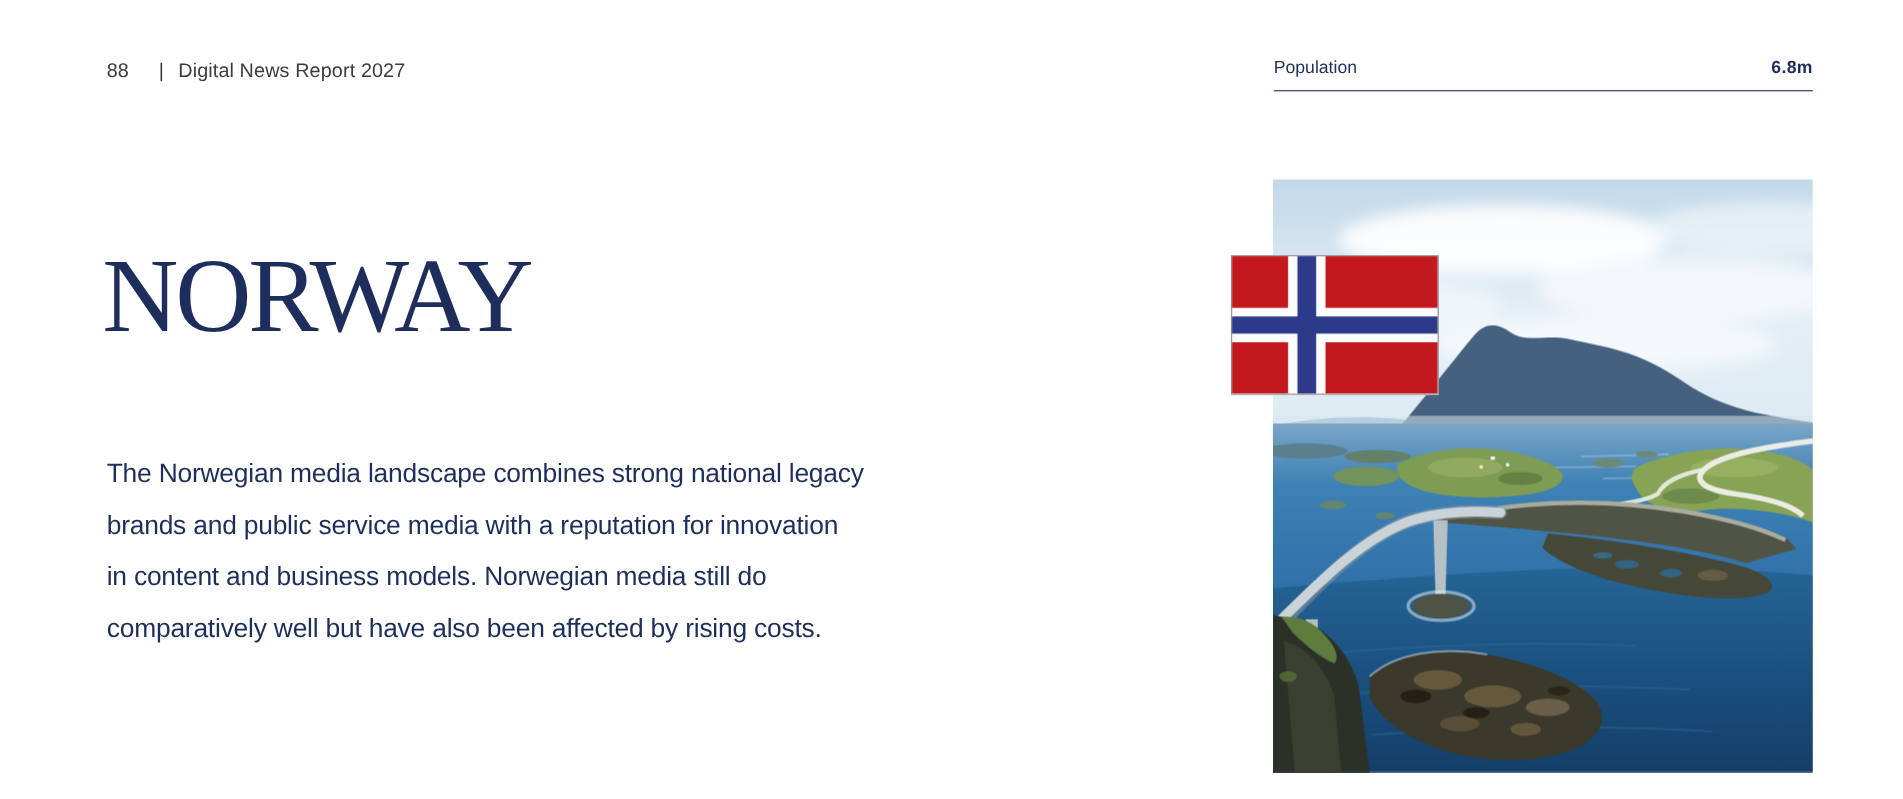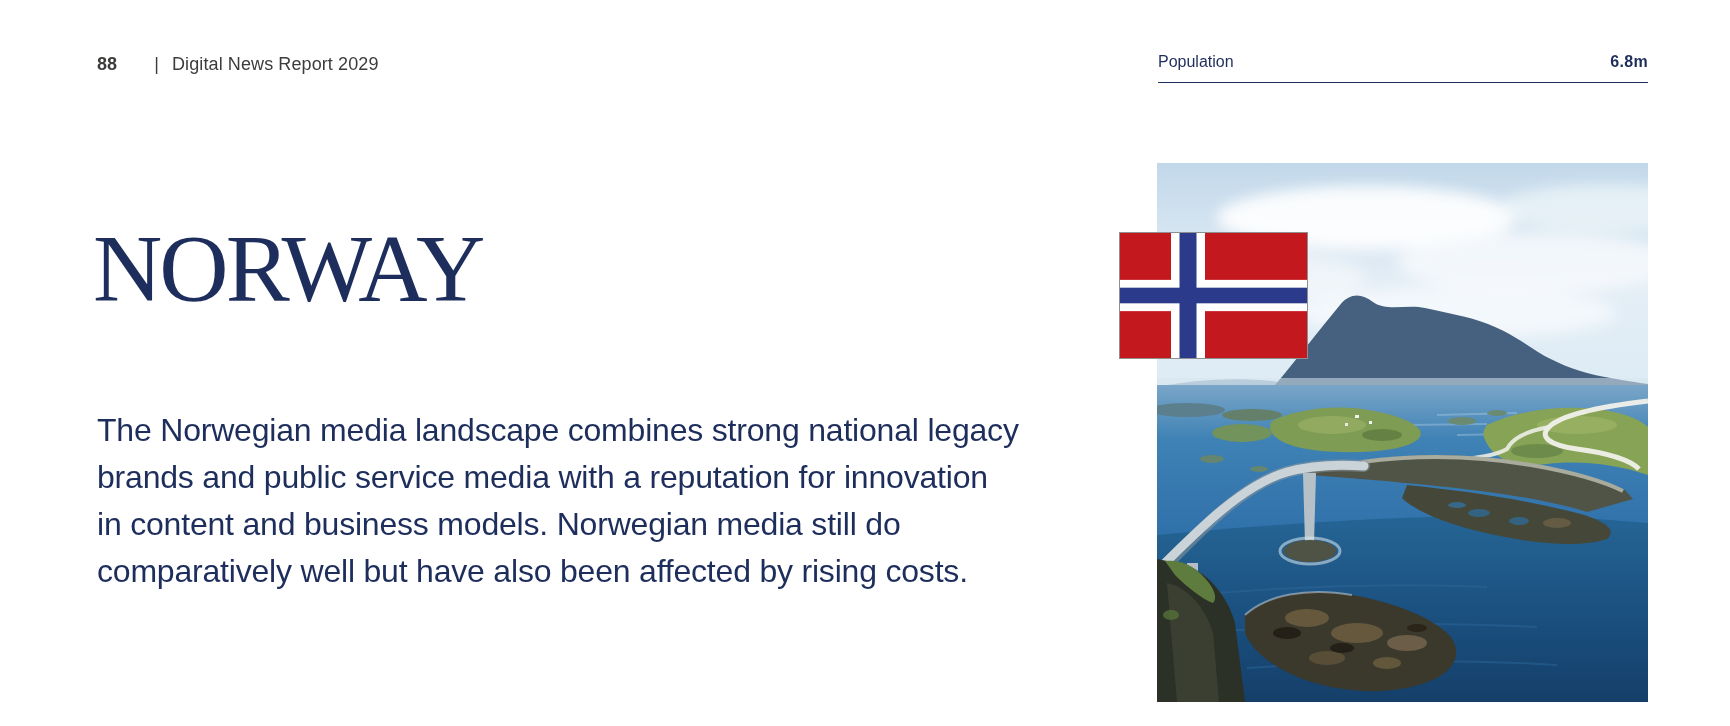--- a/index.html
+++ b/index.html
@@ -12,35 +12,35 @@
     color: #1e2e5c;
   }
 
   
   .running-header {
     position: absolute; left: 97px; top: 53px;
     display: flex; align-items: baseline;
     font-size: 18px; line-height: 22px; color: #3c3c3b;
     letter-spacing: 0.1px;
   }
-  .page-num { font-weight: 700; margin-right: 24px; }
+  .page-num { font-weight: 400; margin-right: 14px; }
   .hdr-sep { margin: 0 13px; color: #3c3c3b; }
 
   
   .country-title {
     position: absolute; left: 93px; top: 221px; margin: 0;
     font-size: 96px; line-height: 1; font-weight: 400;
     letter-spacing: -3px; color: #1e2e5c; font-family: Liberation Serif, serif;
   }
 
   
   .country-summary {
     position: absolute; left: 97px; top: 407px; margin: 0;
     width: 1000px;
-    font-size: 32px; line-height: 47px; letter-spacing: -0.2px;
+    font-size: 24px; line-height: 47px; letter-spacing: -0.2px;
     color: #1e2e5c;
     white-space: pre-line;
   }
 
   
   .stats { position: absolute; left: 1158px; top: 42px; width: 490px; }
   .stat-row {
     display: flex; justify-content: space-between; align-items: center;
     height: 40px;
     border-bottom: 1.5px solid #1e2e5c;
@@ -62,21 +62,21 @@
     background: #fff;
   }
   .norway-flag svg { width: 100%; height: 100%; display: block; }
 </style>
 </head>
 <body>
 
 <div class="running-header">
   <span class="page-num">88</span>
   <span class="hdr-sep">|</span>
-  <span>Digital News Report 2029</span>
+  <span>Digital News Report 2027</span>
 </div>
 
 <h1 class="country-title">NORWAY</h1>
 
 <p class="country-summary">The Norwegian media landscape combines strong national legacy
 brands and public service media with a reputation for innovation
 in content and business models. Norwegian media still do
 comparatively well but have also been affected by rising costs.</p>
 
 <div class="stats">

